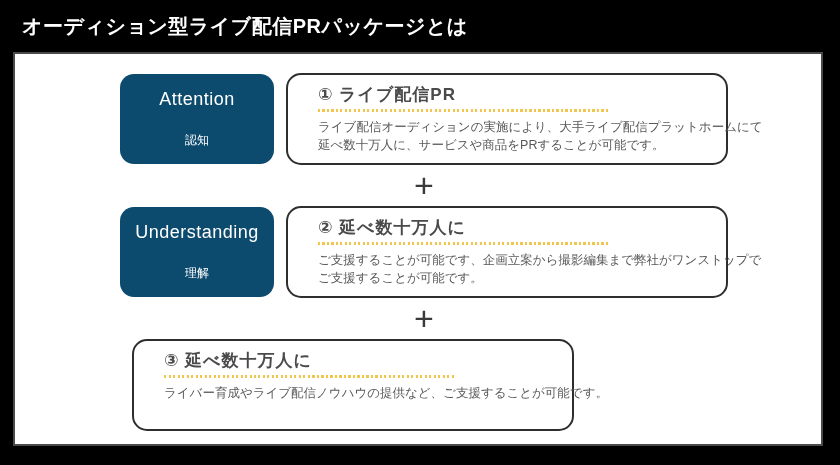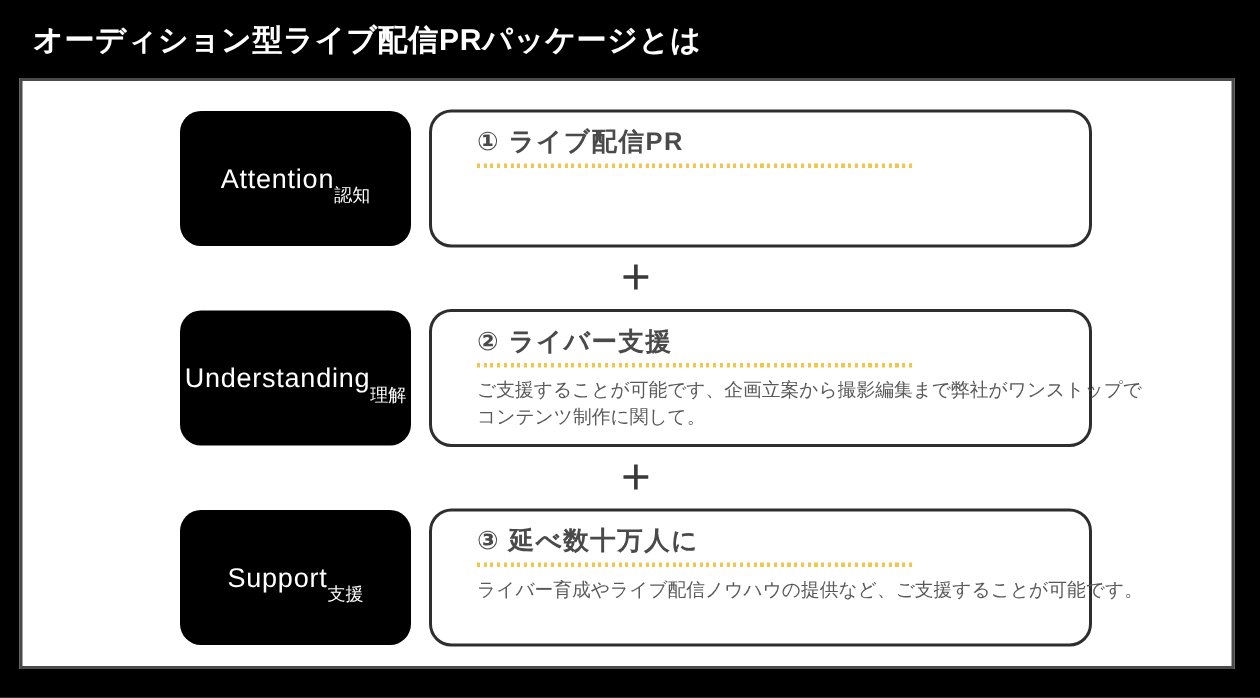--- a/index.html
+++ b/index.html
@@ -28,22 +28,22 @@
   }
   .panel-inner { position: relative; width: 100%; height: 100%; padding-top: 19px; }
 
   
   .row {
     display: flex; align-items: stretch;
     margin-left: 105px; height: 92px;
   }
   .stage-box {
     width: 154px; height: 90px; margin-top: 1px;
-    background: #000000; border-radius: 14px;
-    display: flex; flex-direction: row; align-items: center; justify-content: center;
+    background: #0c4a6e; border-radius: 14px;
+    display: flex; flex-direction: column; align-items: center; justify-content: center;
     color: #ffffff; flex: none;
   }
   .stage-en { font-size: 18px; letter-spacing: 0.5px; }
   .stage-ja { font-size: 12px; margin-top: 22px; }
 
   .info-box {
     margin-left: 12px; width: 442px; height: 92px; flex: none;
     background: #ffffff;
     border: 2px solid #2e2e2e; border-radius: 15px;
     padding: 10px 18px 0 30px;
@@ -82,51 +82,51 @@
     <div class="panel-inner">
 
       <div class="row">
         <div class="stage-box">
           <div class="stage-en">Attention</div>
           <div class="stage-ja">認知</div>
         </div>
         <div class="info-box">
           <div class="info-heading">① ライブ配信PR</div>
           <div class="dotted-underline"></div>
+          <div class="info-desc">
+            <div>ライブ配信オーディションの実施により、大手ライブ配信プラットホームにて</div>
+            <div>延べ数十万人に、サービスや商品をPRすることが可能です。</div>
+          </div>
         </div>
       </div>
 
       <div class="plus-row">
         <div class="plus-sign">+</div>
       </div>
 
       <div class="row">
         <div class="stage-box">
           <div class="stage-en">Understanding</div>
           <div class="stage-ja">理解</div>
         </div>
         <div class="info-box">
-          <div class="info-heading">② ライバー支援</div>
+          <div class="info-heading">② 延べ数十万人に</div>
           <div class="dotted-underline"></div>
           <div class="info-desc">
             <div>ご支援することが可能です、企画立案から撮影編集まで弊社がワンストップで</div>
-            <div>コンテンツ制作に関して。</div>
+            <div>ご支援することが可能です。</div>
           </div>
         </div>
       </div>
 
       <div class="plus-row">
         <div class="plus-sign">+</div>
       </div>
 
       <div class="row">
-        <div class="stage-box">
-          <div class="stage-en">Support</div>
-          <div class="stage-ja">支援</div>
-        </div>
         <div class="info-box">
           <div class="info-heading">③ 延べ数十万人に</div>
           <div class="dotted-underline"></div>
           <div class="info-desc">
             <div>ライバー育成やライブ配信ノウハウの提供など、ご支援することが可能です。</div>
             <div></div>
           </div>
         </div>
       </div>
 

